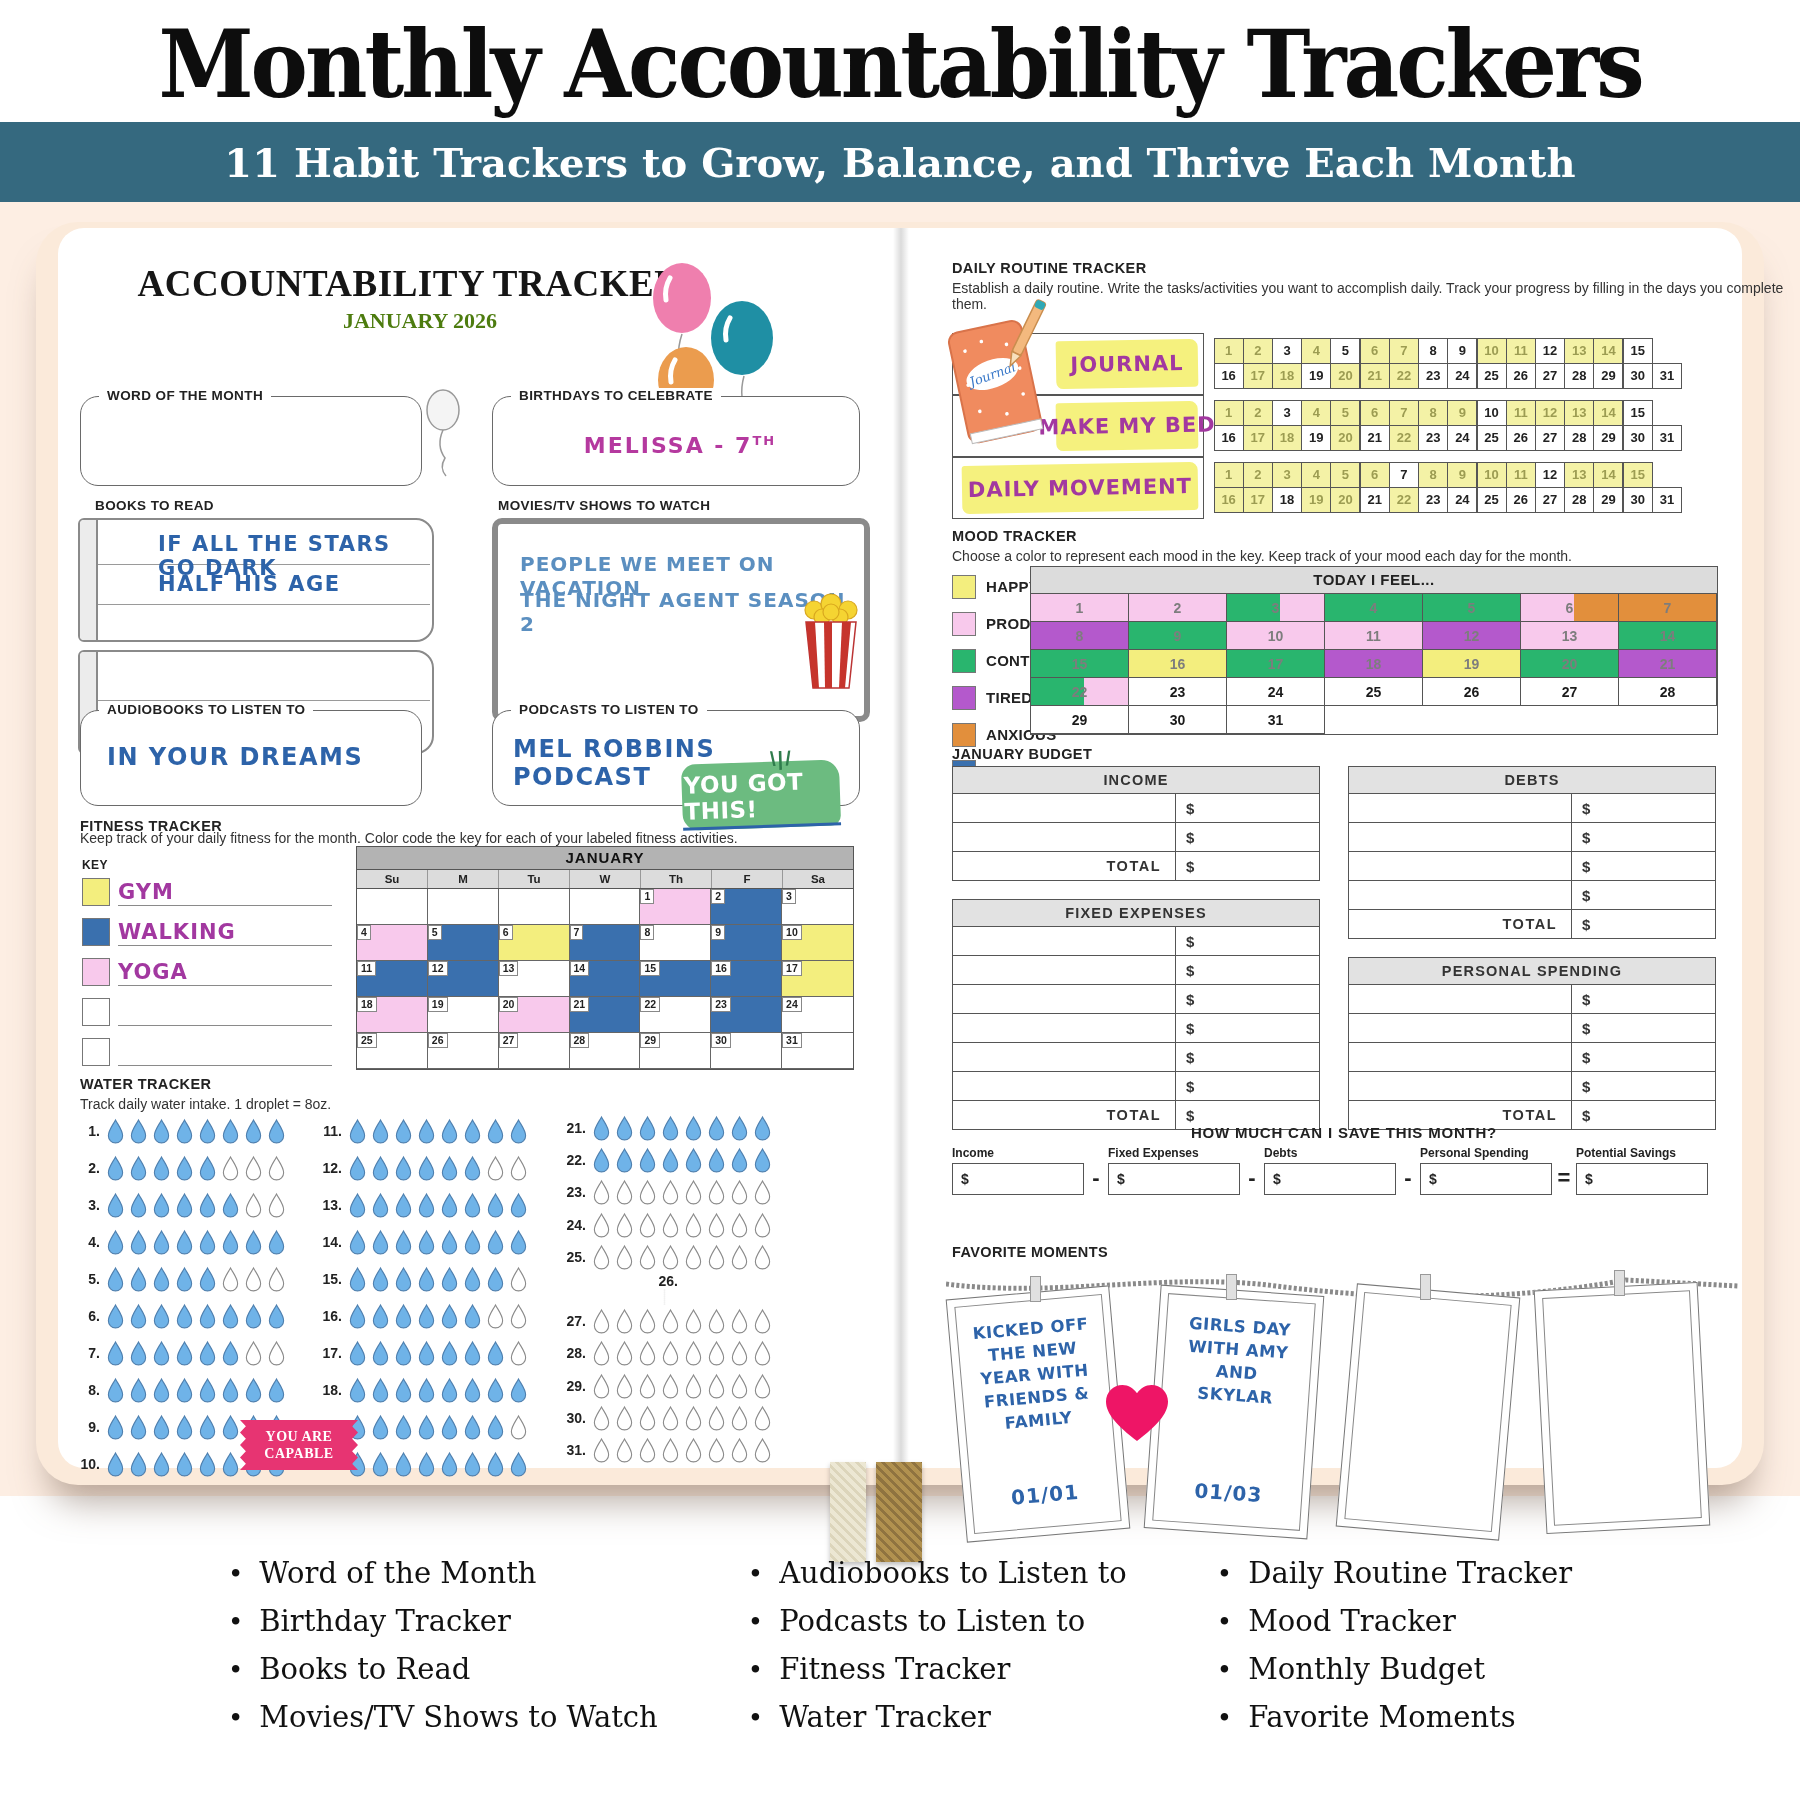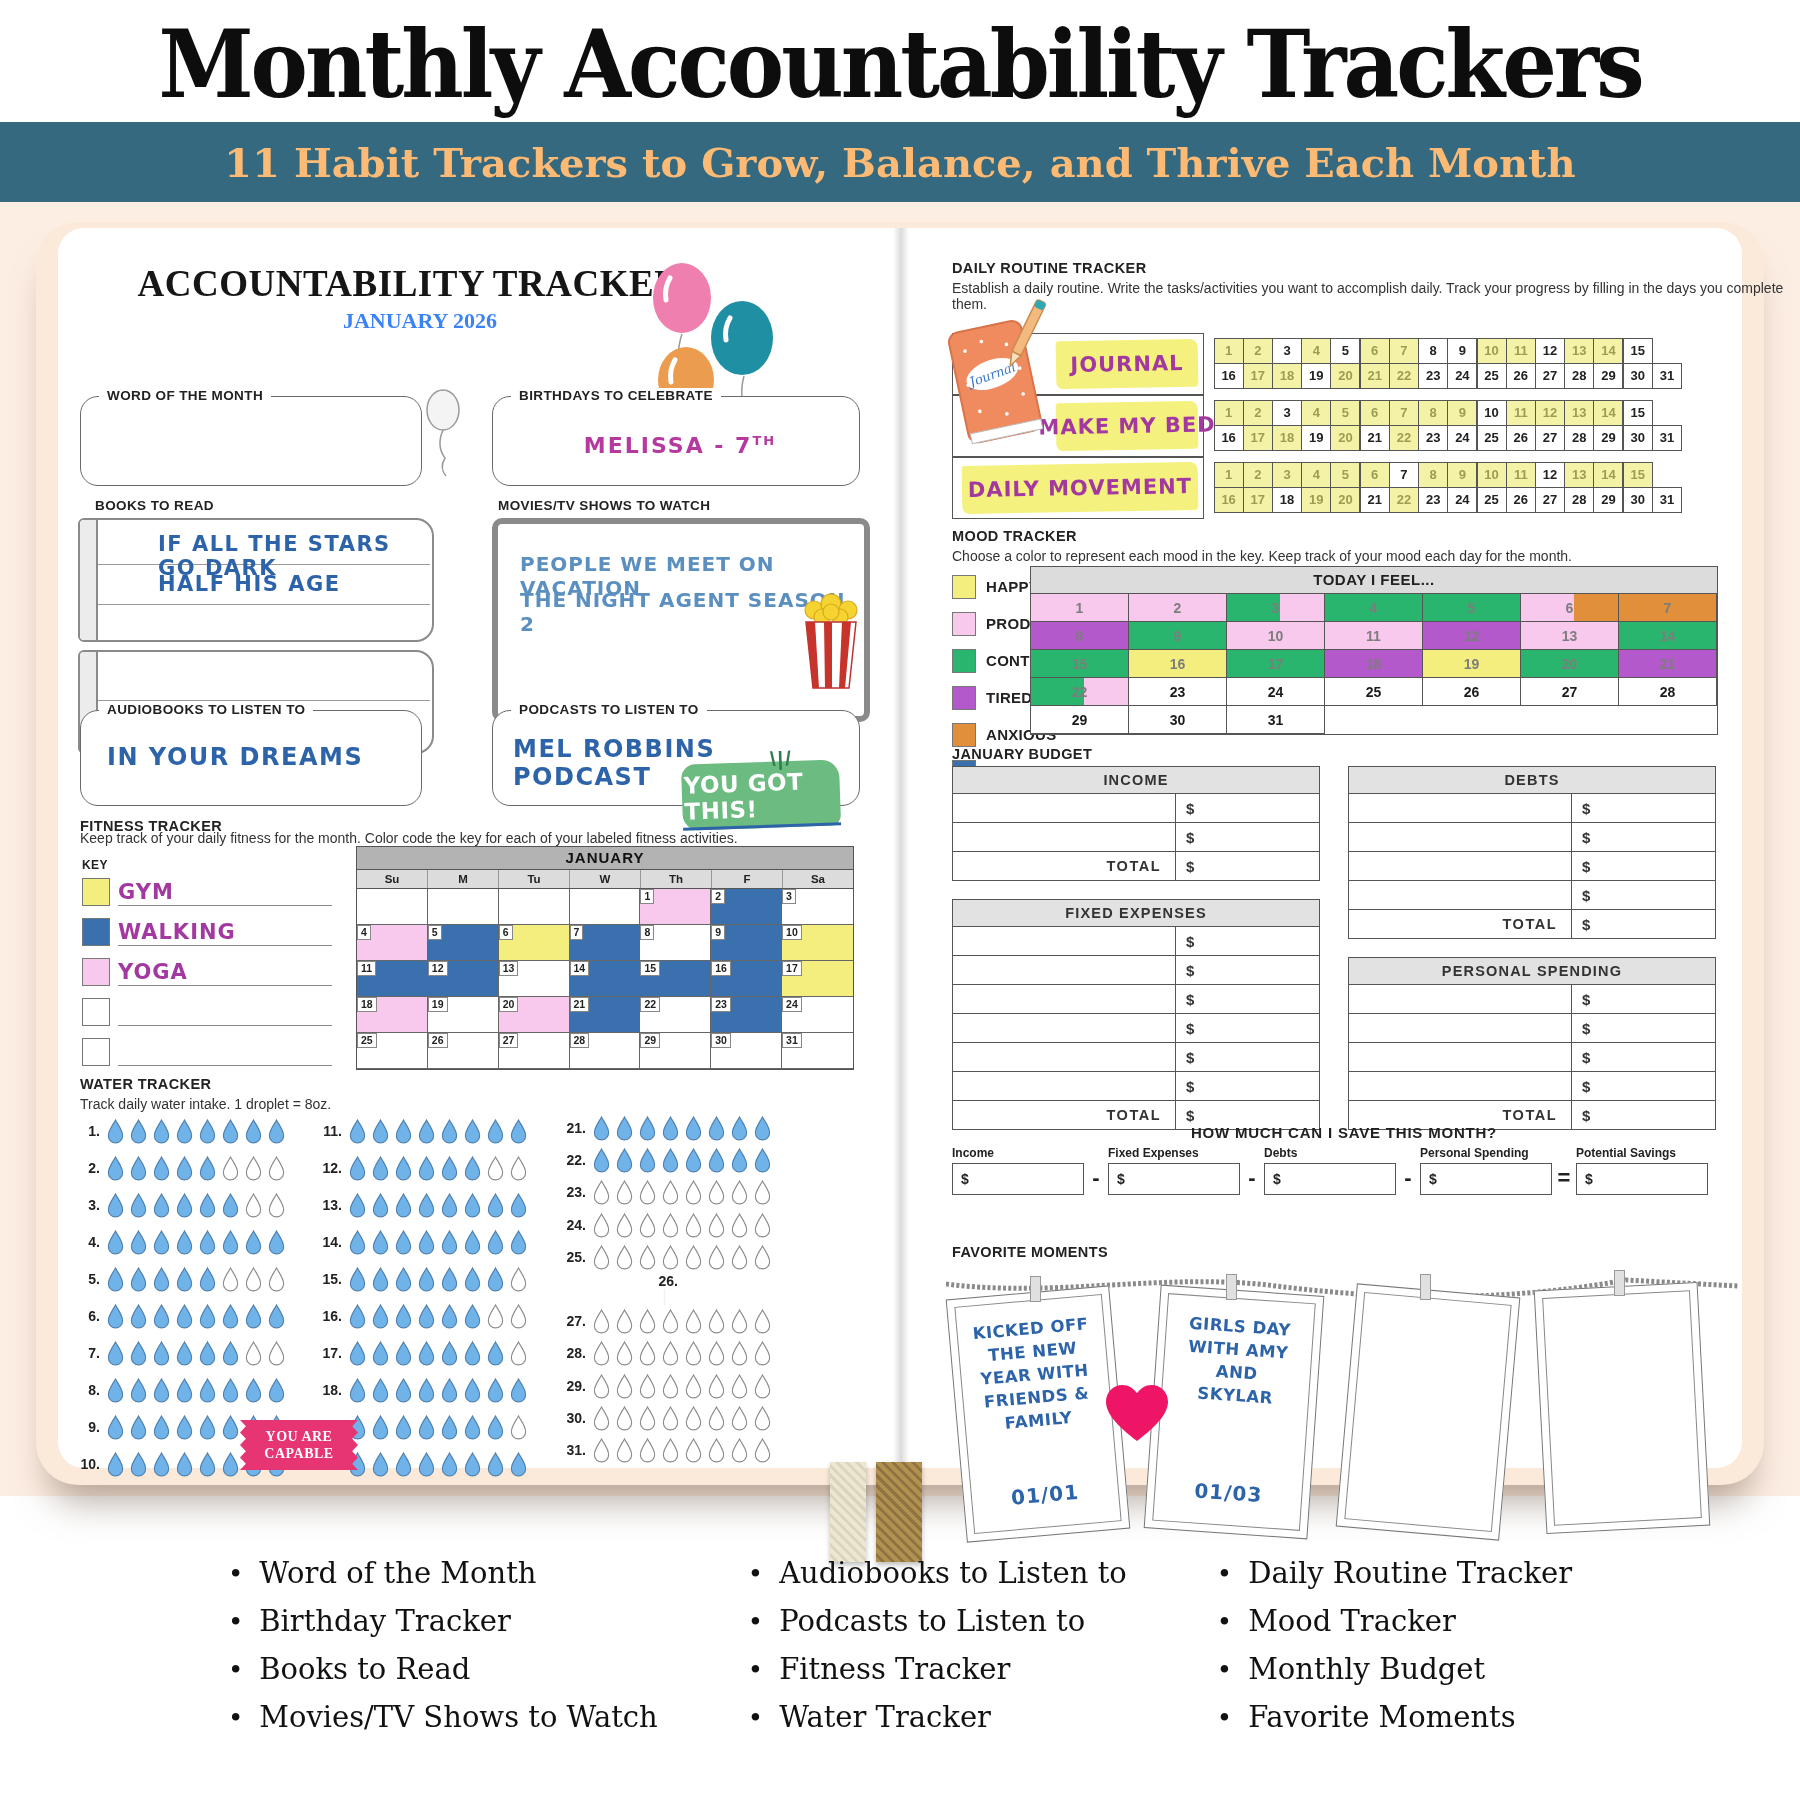--- a/index.html
+++ b/index.html
@@ -6,21 +6,21 @@
   .page{position:relative;width:1800px;height:1800px;background:#ffffff;overflow:hidden;
         font-family:"Liberation Sans",sans-serif;color:#222;}
   .abs{position:absolute;}
 
   
   .main-title{position:absolute;left:0;top:10px;width:1800px;text-align:center;
     font-family:"DejaVu Serif",serif;font-weight:700;font-size:86px;letter-spacing:-3px;
     color:#0d0d0d;transform:scaleY(1.08);transform-origin:top center;}
   .banner{position:absolute;left:0;top:122px;width:1800px;height:80px;background:#35697f;
     display:flex;align-items:center;justify-content:center;}
-  .banner span{font-family:"DejaVu Serif",serif;font-weight:700;font-size:40px;color:#fdba74;letter-spacing:0px;}
+  .banner span{font-family:"DejaVu Serif",serif;font-weight:700;font-size:40px;color:#ffffff;letter-spacing:0px;}
 
   
   .peach{position:absolute;left:0;top:202px;width:1800px;height:1294px;background:#fdeee3;}
   .cover{position:absolute;left:36px;top:222px;width:1728px;height:1263px;background:#fbeada;
     border-radius:42px;box-shadow:0 30px 36px -14px rgba(110,85,70,.5);}
   .pages{position:absolute;left:58px;top:228px;width:1684px;height:1240px;background:#ffffff;
     border-radius:26px;}
   .spine{position:absolute;left:893px;top:228px;width:16px;height:1240px;
     background:linear-gradient(90deg,rgba(0,0,0,0) 0%,rgba(0,0,0,.14) 50%,rgba(0,0,0,0) 100%);}
 
@@ -31,21 +31,21 @@
   .hand-steel{font-family:"DejaVu Sans",sans-serif;font-weight:700;color:#5b8fc0;letter-spacing:1px;}
 
   
   .rbox{position:absolute;border:1.6px solid #6a6a6a;border-radius:18px;background:#fff;}
   .rbox .rbox-label{position:absolute;top:-9px;left:18px;background:#fff;padding:0 8px;}
 
   
   .lp-title{position:absolute;left:120px;top:262px;width:600px;text-align:center;
     font-family:"Liberation Serif",serif;font-weight:700;font-size:37px;letter-spacing:.5px;color:#161616;}
   .lp-sub{position:absolute;left:120px;top:308px;width:600px;text-align:center;
-    font-family:"Liberation Serif",serif;font-weight:700;font-size:22px;color:#3b82f6;}
+    font-family:"Liberation Serif",serif;font-weight:700;font-size:22px;color:#4d7c0f;}
 
   .inspire{position:absolute;left:0;top:20px;width:100%;text-align:center;
     font-family:"DejaVu Sans",sans-serif;font-weight:800;font-size:46px;color:#f4a22b;letter-spacing:1px;
     text-shadow:-4px 0 0 #e72a7a,4px 0 0 #e72a7a,0 -4px 0 #e72a7a,0 4px 0 #e72a7a,
       -3px -3px 0 #e72a7a,3px -3px 0 #e72a7a,-3px 3px 0 #e72a7a,3px 3px 0 #e72a7a;}
   .melissa{position:absolute;left:4px;top:36px;width:100%;text-align:center;
     font-family:"DejaVu Sans",sans-serif;font-weight:700;font-size:22px;color:#b5399f;letter-spacing:2px;}
   .melissa sup{font-size:13px;}
 
   

